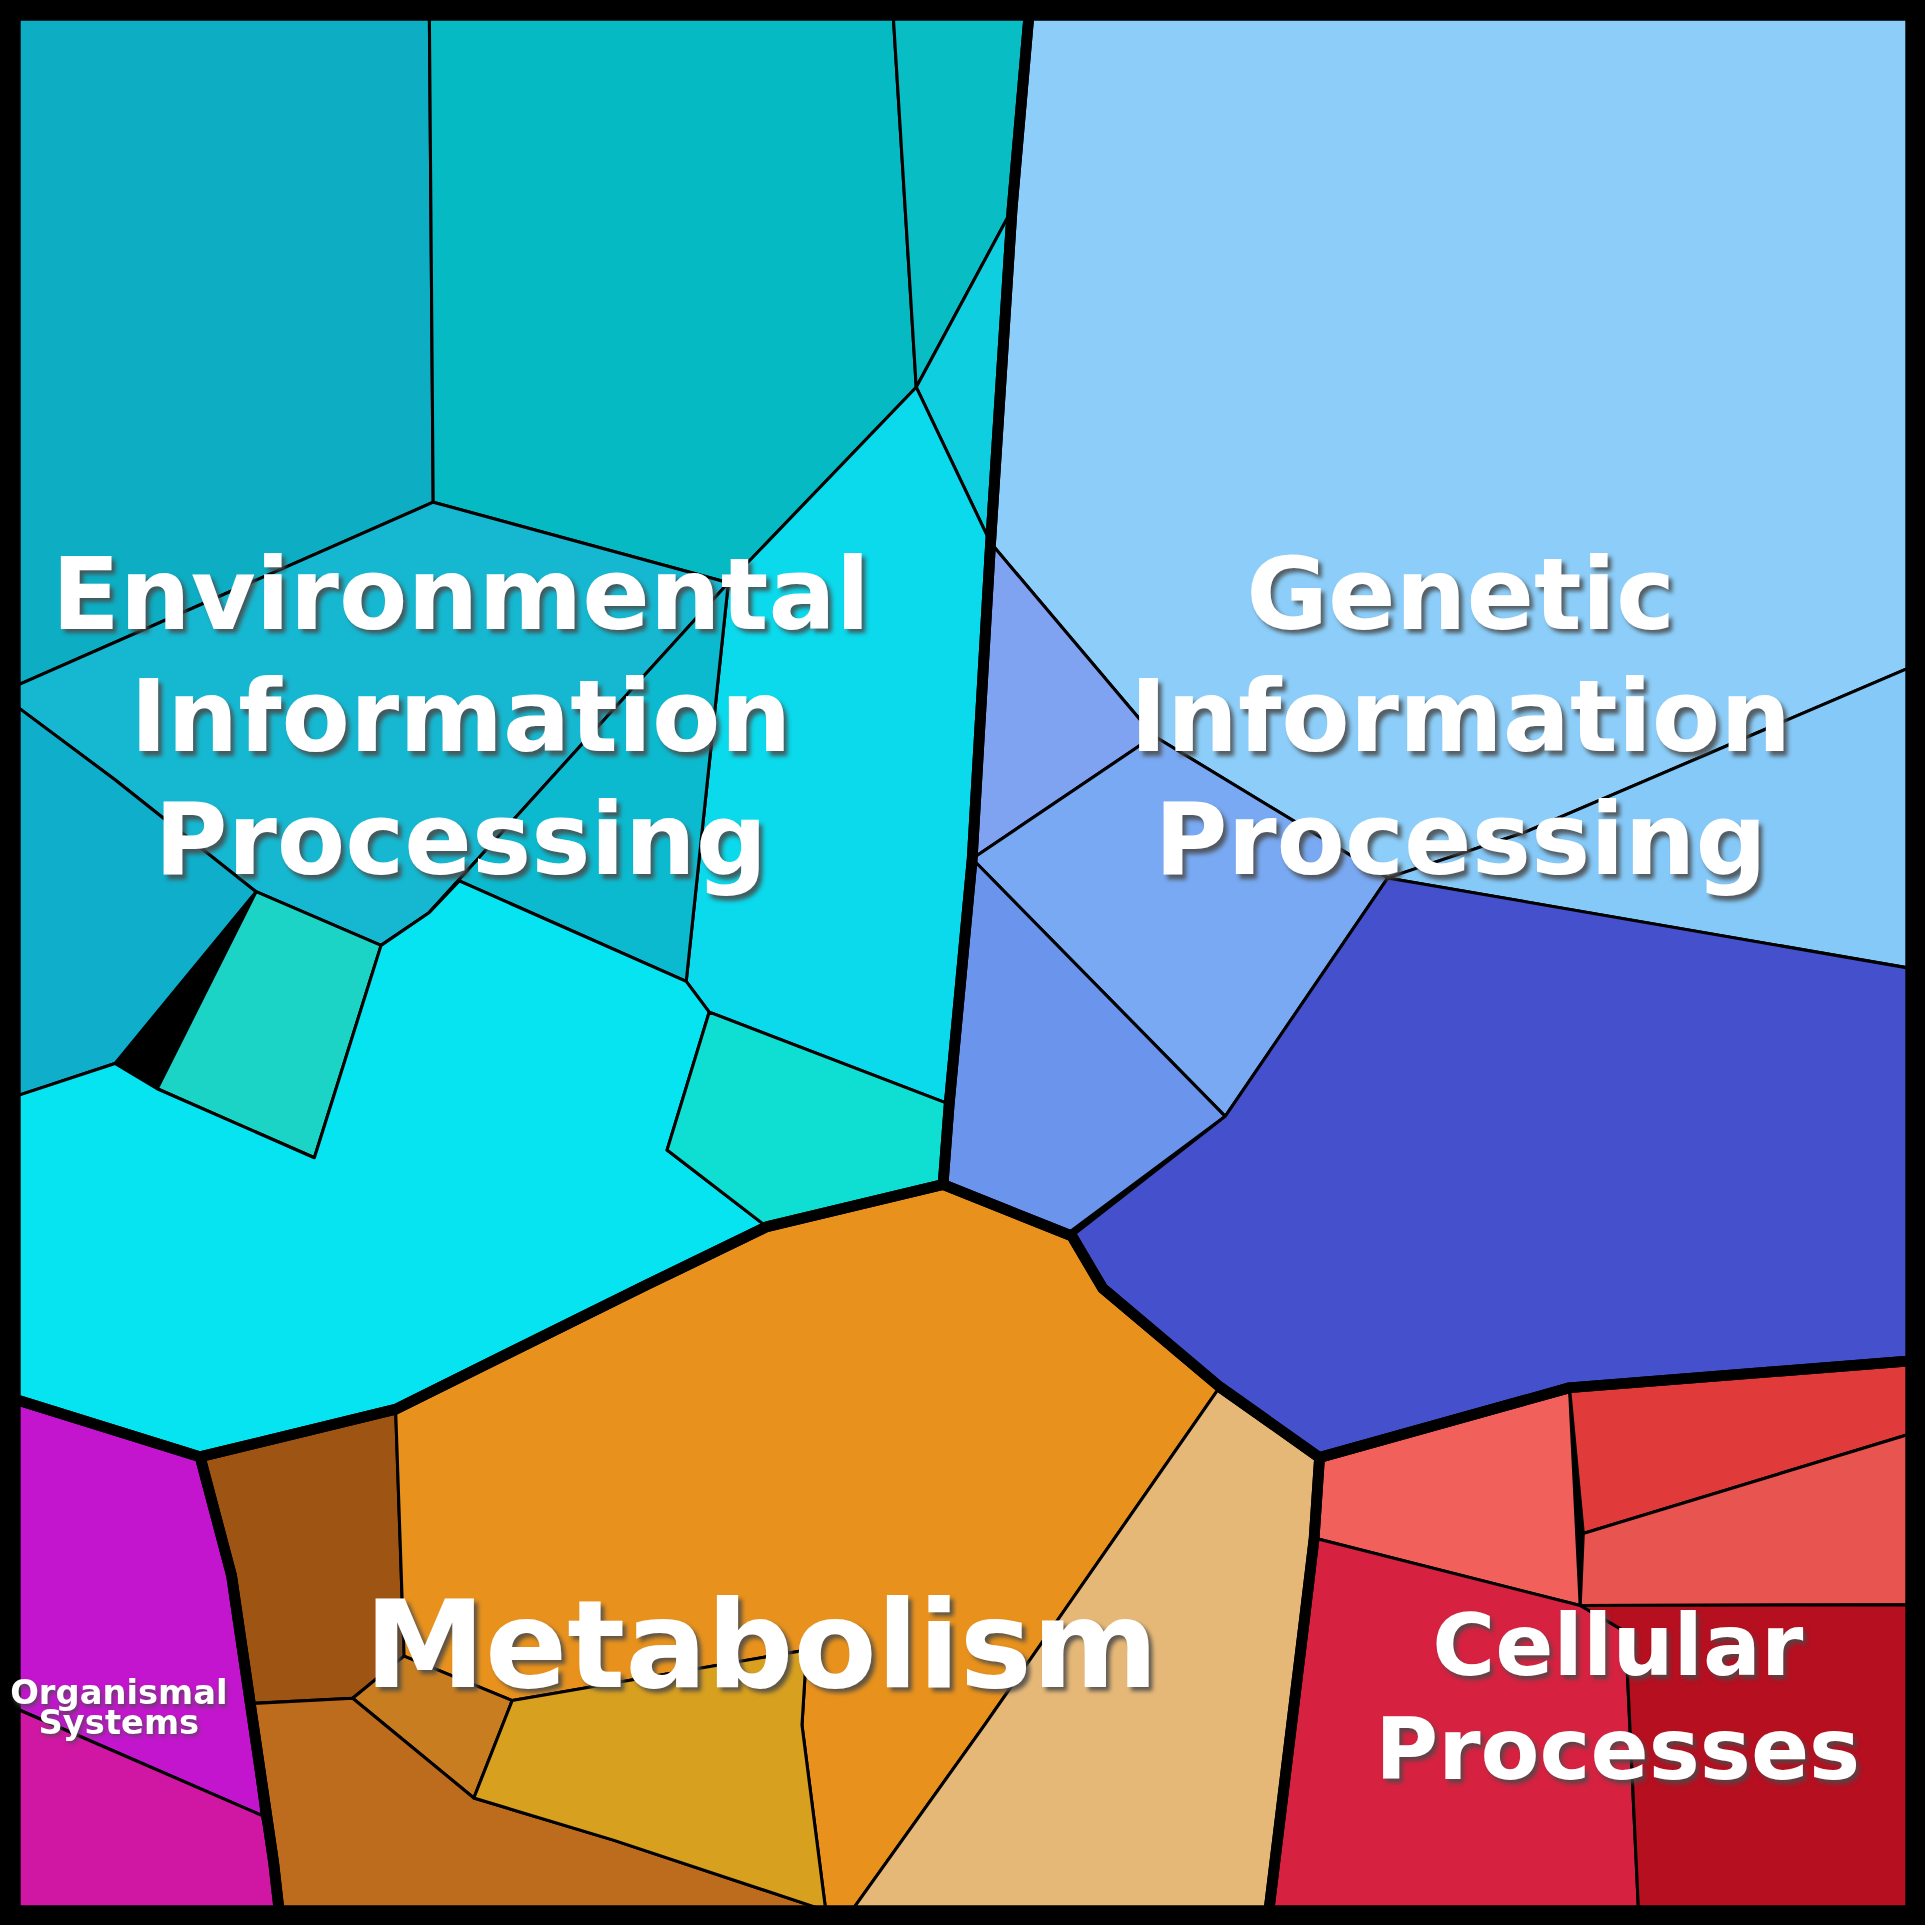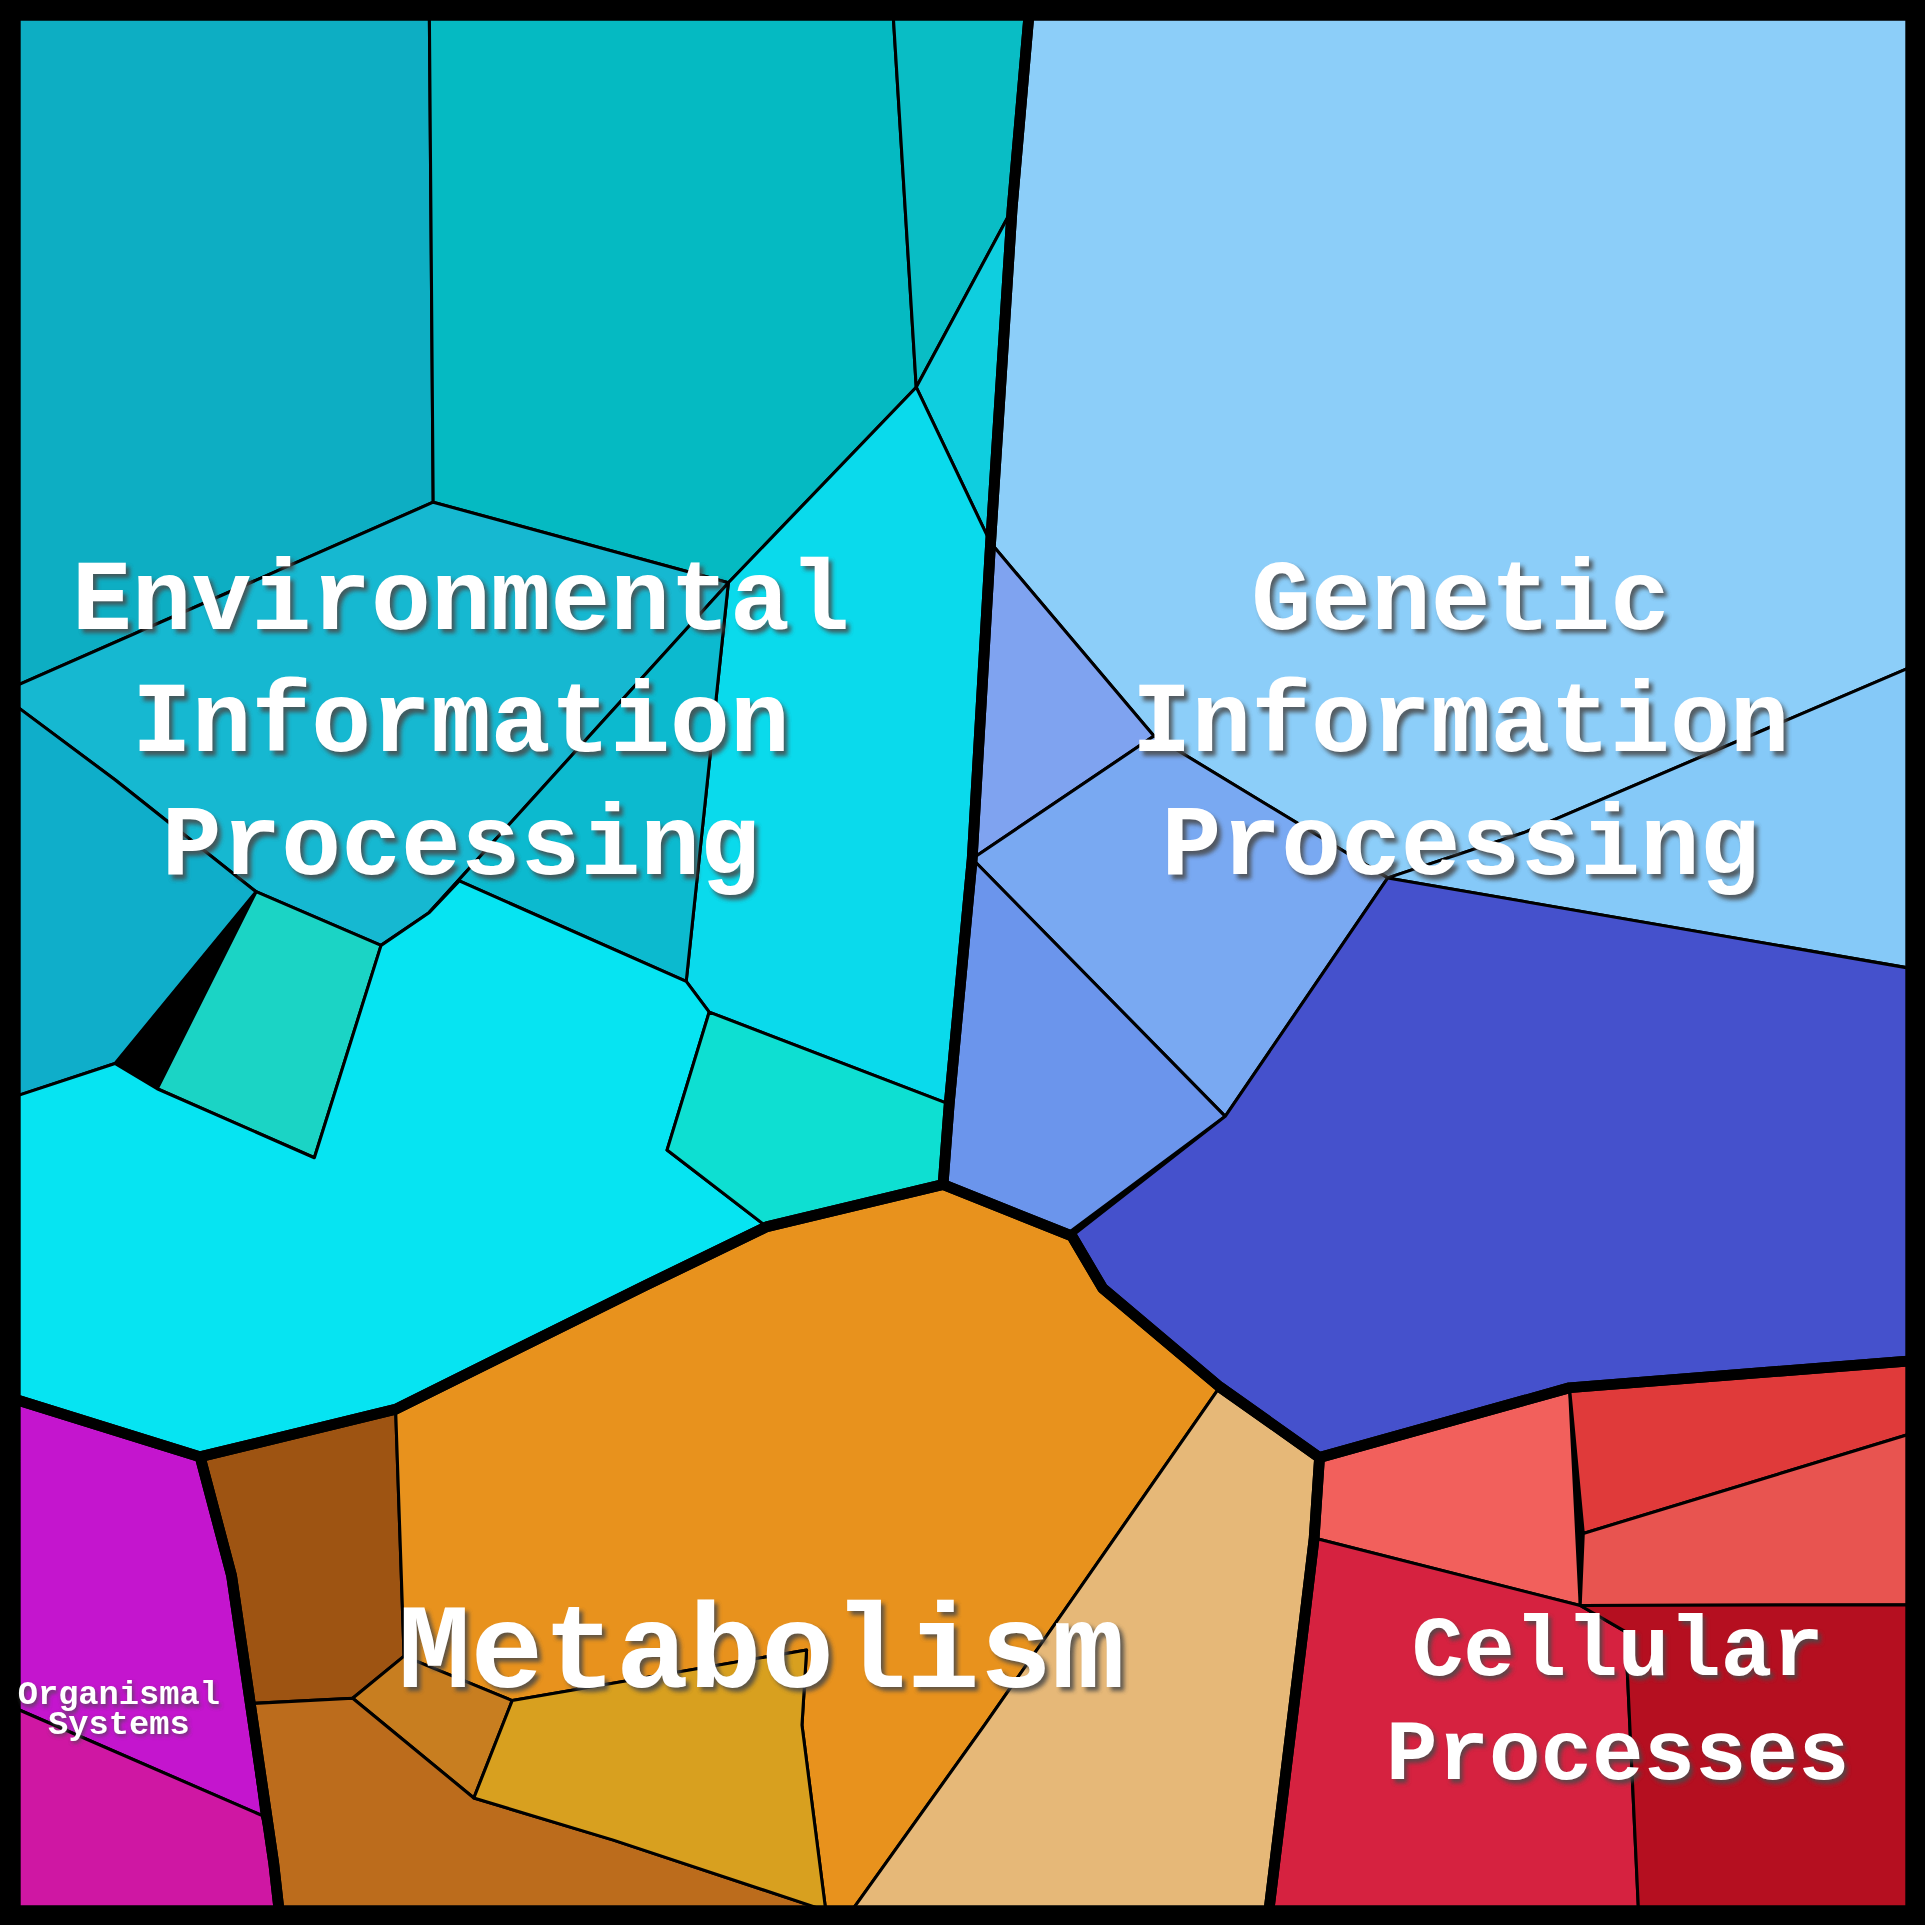--- a/index.html
+++ b/index.html
@@ -1,17 +1,17 @@
 <!DOCTYPE html>
 <html style="font-size:12.3px"><head>
 <meta charset="utf-8">
 <style>
   html,body{margin:0;padding:0;background:#000;}
   body{font-family:"DejaVu Sans","Liberation Sans",sans-serif;}
-  #stage{width:1926px;height:1926px;position:relative;font-family:Liberation Mono, monospace;}
+  #stage{width:1926px;height:1926px;position:relative;}
   svg{display:block;}
   .cell{stroke:#000;stroke-width:4;stroke-linejoin:round;}
   .region-outline{fill:none;stroke:#000;stroke-width:14;stroke-linejoin:round;}
   .frame{fill:none;stroke:#000;stroke-width:22;}
   .lbl{font-weight:bold;fill:#ffffff;text-anchor:middle;}
   .lbl-shadow{font-weight:bold;fill:#4a4a4a;opacity:.85;text-anchor:middle;}
 </style>
 </head>
 <body>
 

